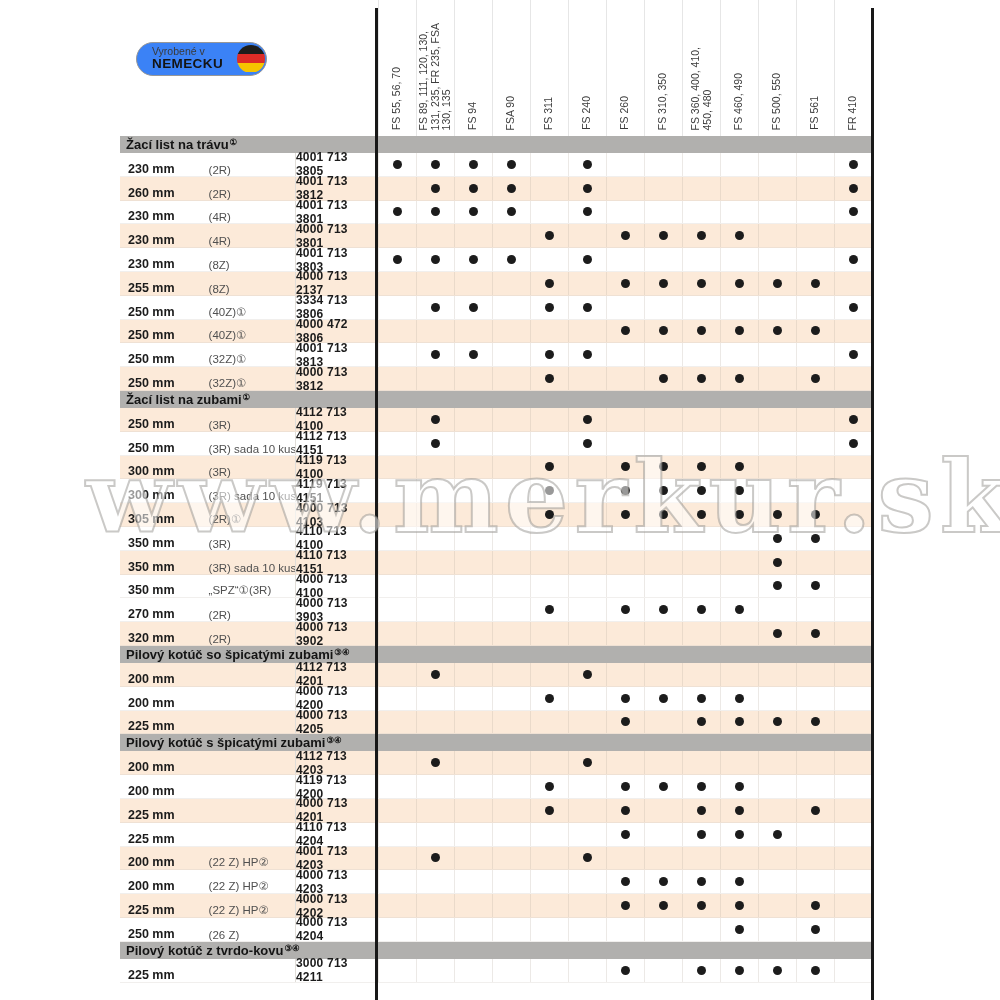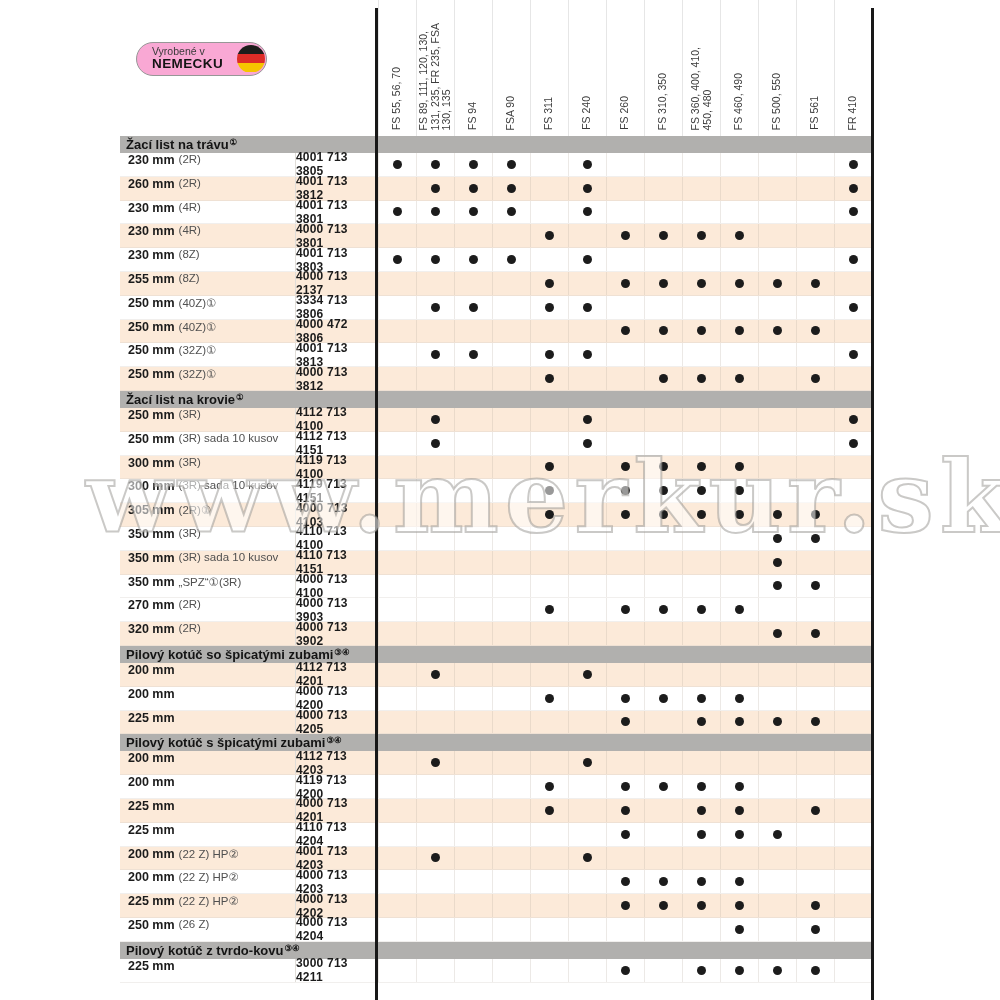--- a/index.html
+++ b/index.html
@@ -4,21 +4,21 @@
 <style>
   html,body { margin:0; padding:0; background:#fff; }
   .page {
     position:relative; width:1000px; height:1000px; background:#ffffff;
     font-family:"Liberation Sans", sans-serif; overflow:hidden;
   }
 
   
   .badge {
     position:absolute; left:136px; top:42px; width:131px; height:34px;
-    background:#f9a8d4; border:1.5px solid #979797; border-radius:18px;
+    background:#3b82f6; border:1.5px solid #979797; border-radius:18px;
     box-sizing:border-box; display:flex; align-items:center;
   }
   .badge-text { margin-left:15px; display:flex; flex-direction:column; line-height:1.08; }
   .badge-line1 { font-size:10.5px; color:#3a3a3a; }
   .badge-line2 { font-size:13.5px; font-weight:bold; color:#141414; letter-spacing:0.4px; }
   .flag {
     position:absolute; right:1.5px; top:1.5px; width:28px; height:28px;
     border-radius:50%; overflow:hidden; display:flex; flex-direction:column;
   }
   .flag div { flex:1; }
@@ -48,22 +48,22 @@
     padding-left:6px; box-sizing:border-box;
   }
   .sec-title { font-size:13px; font-weight:bold; color:#141414; line-height:17px; }
   .sec-sup { font-size:8.5px; font-weight:bold; color:#141414; position:relative; top:-4px; margin-left:1px; }
 
   .row { display:flex; height:23.8px; box-sizing:border-box; border-bottom:1px solid rgba(215,210,202,0.35); }
   .row.peach { background:#fcead9; }
   .row.white { background:#ffffff; }
 
   .cell-label {
-    width:176px; box-sizing:border-box; display:flex; align-items:flex-start;
-    padding-left:8px; border-right:1px solid #e0ddd8; overflow:hidden; white-space:nowrap;
+    width:176px; box-sizing:border-box; display:flex; align-items:flex-end;
+    padding-left:8px; border-right:1px solid #e0ddd8; overflow:hidden; white-space:nowrap;gap:30px;
   }
   .size { font-size:12.5px; font-weight:bold; color:#1b1b1b; }
   .variant { font-size:11.5px; color:#505050; margin-left:4px; }
   .cell-part {
     width:79px; box-sizing:border-box; display:flex; align-items:center; justify-content:center;
     font-size:12px; font-weight:bold; color:#1b1b1b; letter-spacing:0.2px;
   }
   .cell-models { width:494.5px; margin-left:2.5px; display:flex; }
   .mcell {
     width:38px; box-sizing:border-box; border-left:1px solid rgba(185,175,165,0.28);
@@ -475,21 +475,21 @@
             <span class="dot" style="background: rgb(28, 28, 28);"></span>
           </div>
           <div class="mcell"></div>
           <div class="mcell">
             <span class="dot" style="background: rgb(28, 28, 28);"></span>
           </div>
           <div class="mcell"></div>
         </div>
       </div>
       <div class="sec-header">
-        <span class="sec-title">Žací list na krovie</span>
+        <span class="sec-title">Žací list na zubami</span>
         <span class="sec-sup">①</span>
       </div>
       <div class="row peach">
         <div class="cell-label">
           <span class="size">250 mm</span>
           <span class="variant">(3R)</span>
         </div>
         <div class="cell-part">4112 713 4100</div>
         <div class="cell-models">
           <div class="mcell"></div>

